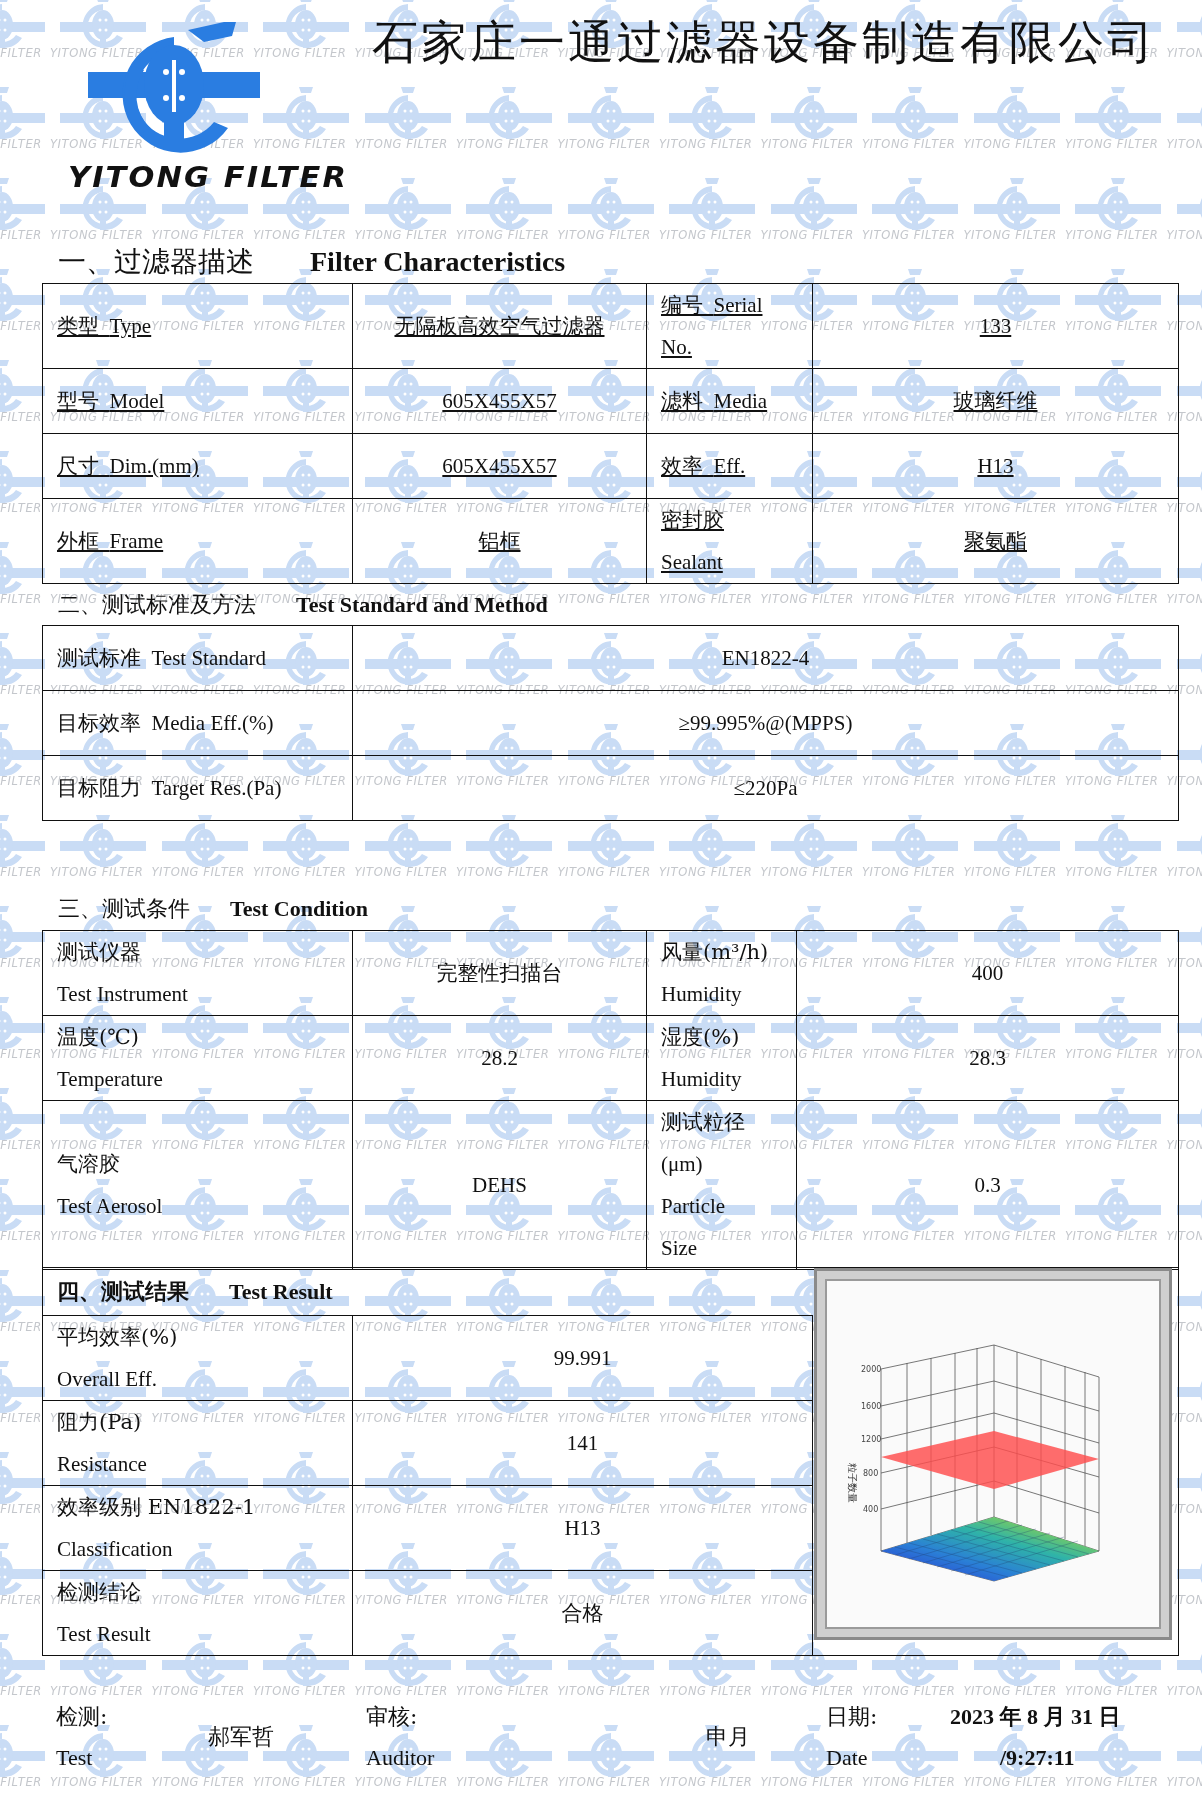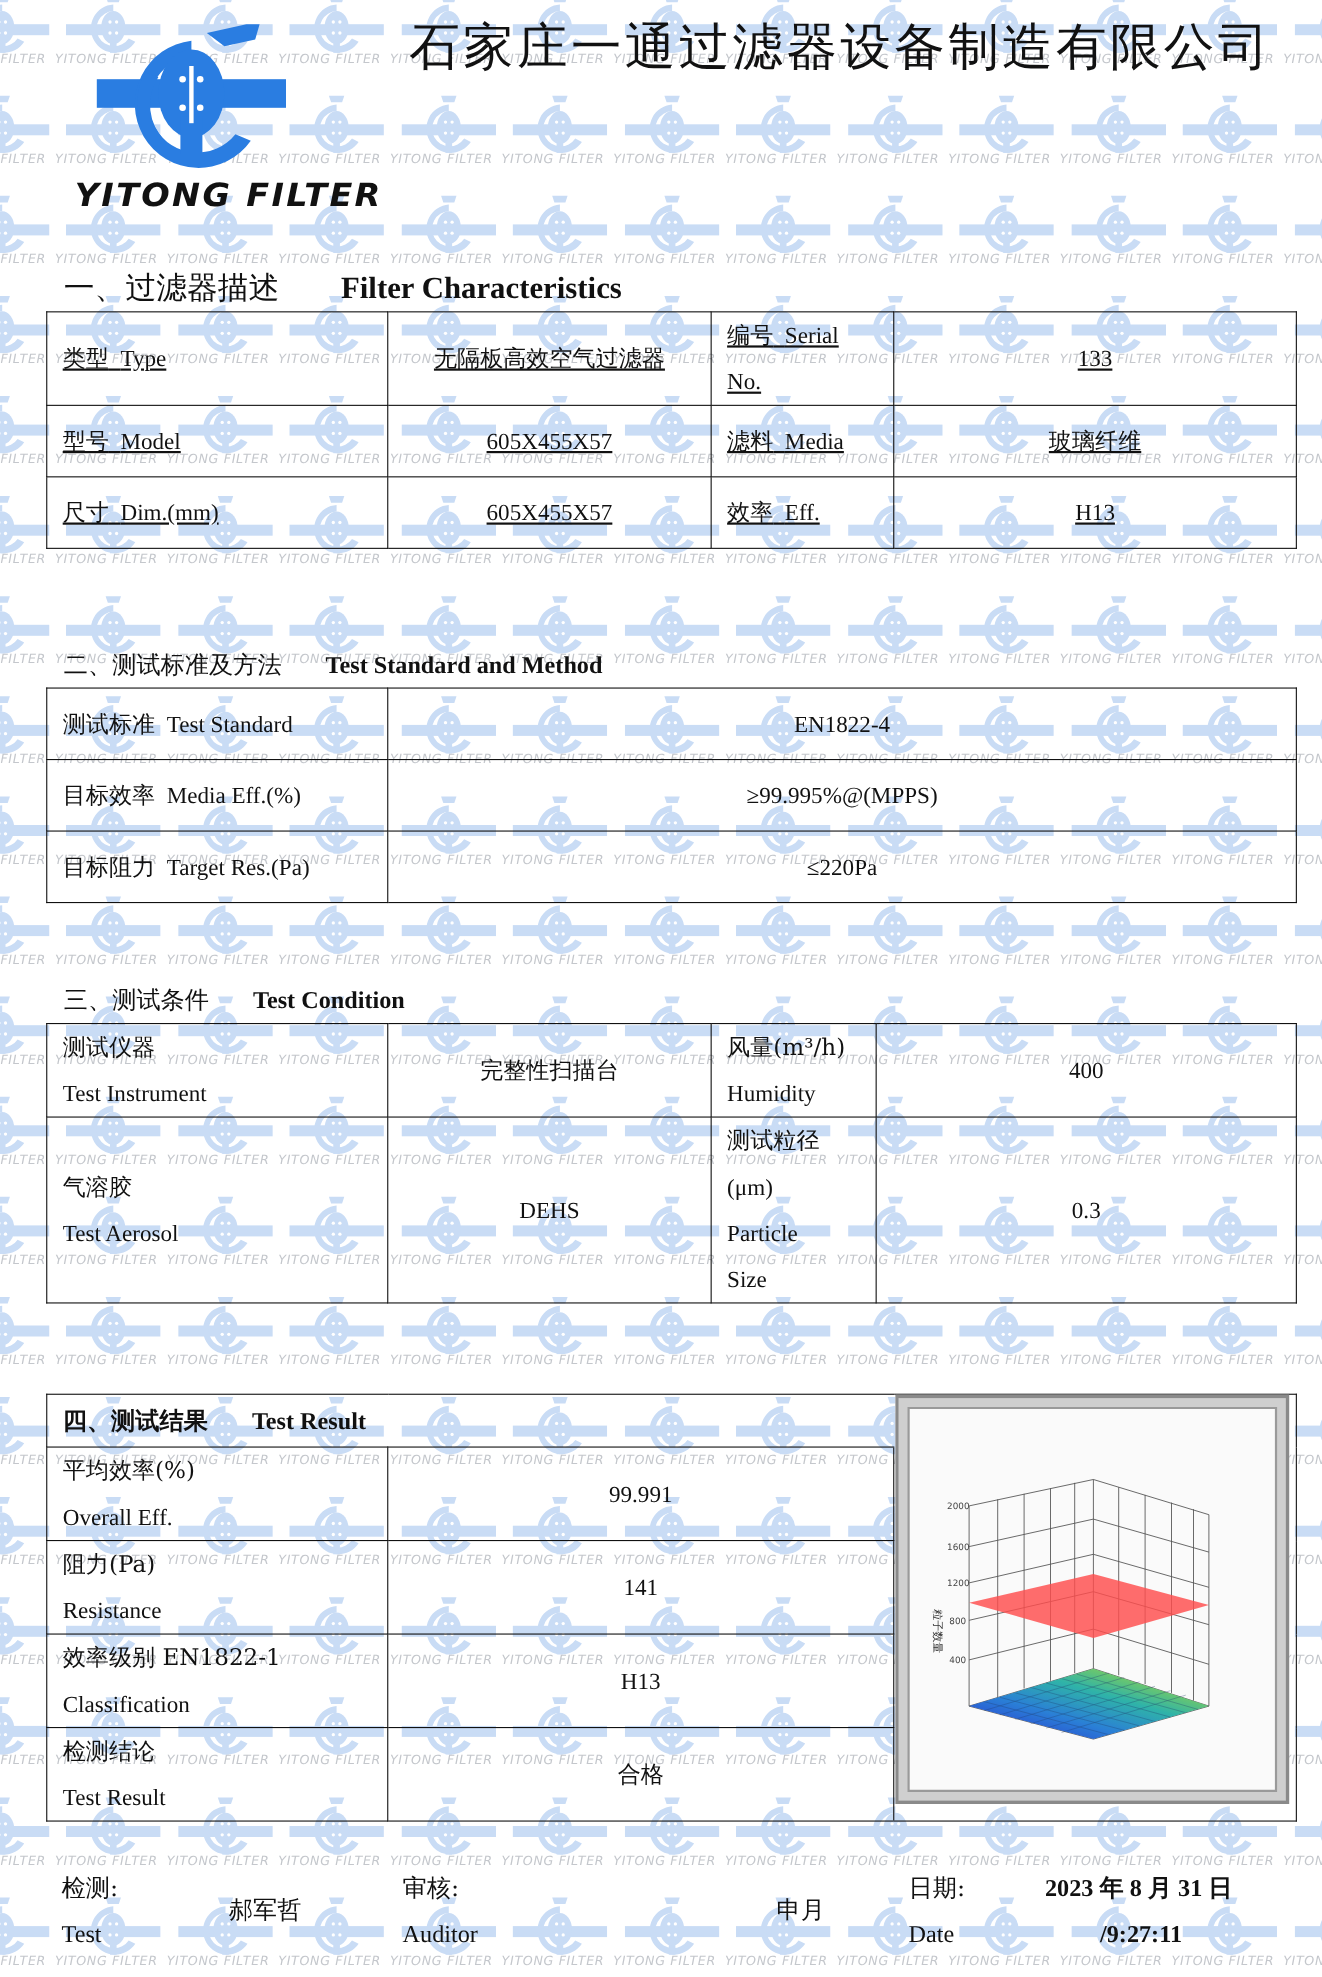--- a/index.html
+++ b/index.html
@@ -4272,20 +4272,26 @@
       <td class="center">605X455X57</td>
       <td><span class="lbl-cn">滤料</span>&nbsp; <span>Media</span></td>
       <td class="center">玻璃纤维</td>
     </tr>
     <tr style="height:65px">
       <td><span class="lbl-cn">尺寸</span>&nbsp; <span>Dim.(mm)</span></td>
       <td class="center">605X455X57</td>
       <td><span class="lbl-cn">效率</span>&nbsp; <span>Eff.</span></td>
       <td class="center">H13</td>
     </tr>
+    <tr style="height:84px">
+      <td><span class="lbl-cn">外框</span>&nbsp; <span>Frame</span></td>
+      <td class="center">铝框</td>
+      <td class="stack"><span class="lbl-cn">密封胶</span><br><span>Sealant</span></td>
+      <td class="center">聚氨酯</td>
+    </tr>
   </tbody>
     </table>
 
   <div class="section-title" style="top:590px">
     <span class="cn">二、测试标准及方法</span><span class="en">Test Standard and Method</span>
   </div>
   <table class="grid" id="t2">
     <colgroup>
         <col style="width:310px">
         <col style="width:826px">
@@ -4315,20 +4321,26 @@
         <col style="width:294px">
         <col style="width:150px">
         <col style="width:382px">
       </colgroup>
     <tbody>
         <tr style="height:84px">
       <td class="stack"><span class="lbl-cn">测试仪器</span><br><span>Test Instrument</span></td>
       <td class="center">完整性扫描台</td>
       <td class="stack"><span class="lbl-cn">风量(m³/h)</span><br><span>Humidity</span></td>
       <td class="center">400</td>
+    </tr>
+    <tr style="height:85px">
+      <td class="stack"><span class="lbl-cn">温度(℃)</span><br><span>Temperature</span></td>
+      <td class="center">28.2</td>
+      <td class="stack"><span class="lbl-cn">湿度(%)</span><br><span>Humidity</span></td>
+      <td class="center">28.3</td>
     </tr>
     <tr style="height:168px">
       <td class="stack"><span class="lbl-cn">气溶胶</span><br><span>Test Aerosol</span></td>
       <td class="center">DEHS</td>
       <td class="stack"><span class="lbl-cn">测试粒径</span><br><span>(μm)</span><br><span>Particle</span><br><span>Size</span></td>
       <td class="center">0.3</td>
     </tr>
   </tbody>
     </table>
 

